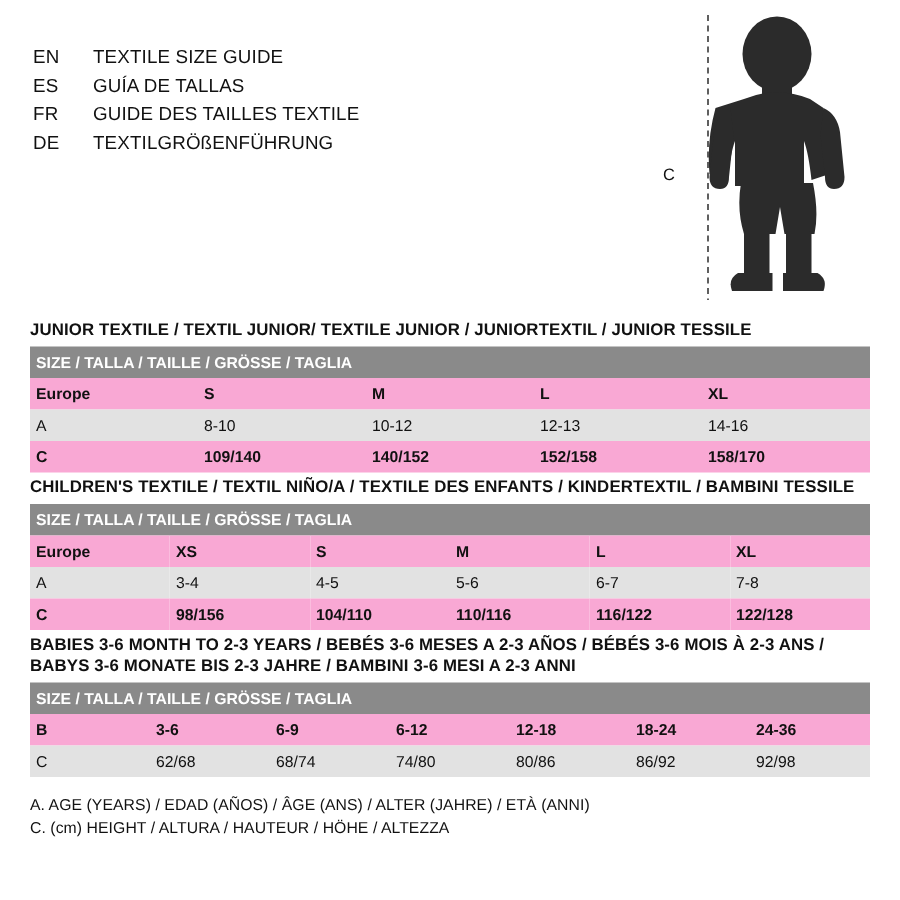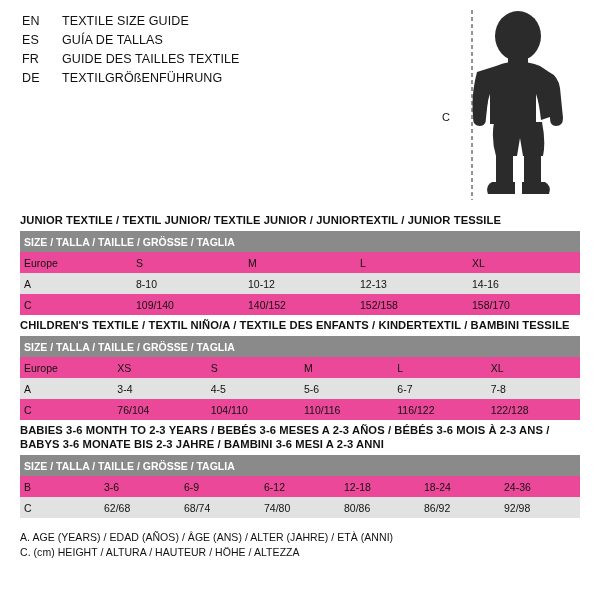--- a/index.html
+++ b/index.html
@@ -33,20 +33,21 @@
   .lang-row {
     display: flex;
     align-items: baseline;
     height: 19px;
   }
   .lang-code {
     width: 40px;
     font-size: 12.5px;
     letter-spacing: .2px;
     color: #111;
+    margin-top: 17px;
   }
   .lang-text {
     font-size: 12.5px;
     letter-spacing: .1px;
     color: #111;
   }
 
   
   .figure-wrap {
     position: absolute;
@@ -90,21 +91,21 @@
     height: 15px;
     vertical-align: middle;
   }
   tr.head td {
     background: #8a8a8a;
     color: #ffffff;
     font-weight: bold;
     font-size: 10.5px;
   }
   tr.shade td { background: #e2e2e2; }
-  tr.plain td { background: #ec4899; }
+  tr.plain td { background: #f9a8d4; font-weight: bold; }
 
   .lbl-col { width: 62px; }
 
   
   .legend {
     position: absolute;
     left: 20px;
     top: 530px;
     width: 560px;
   }
@@ -217,21 +218,21 @@
       <tr class="shade">
         <td class="lbl-col">A</td>
         <td>3-4</td>
         <td>4-5</td>
         <td>5-6</td>
         <td>6-7</td>
         <td>7-8</td>
       </tr>
       <tr class="plain">
         <td class="lbl-col">C</td>
-        <td>76/104</td>
+        <td>98/156</td>
         <td>104/110</td>
         <td>110/116</td>
         <td>116/122</td>
         <td>122/128</td>
       </tr>
     </tbody>
       </table>
   </div>
 
   <div class="section" style="top:423px;">

